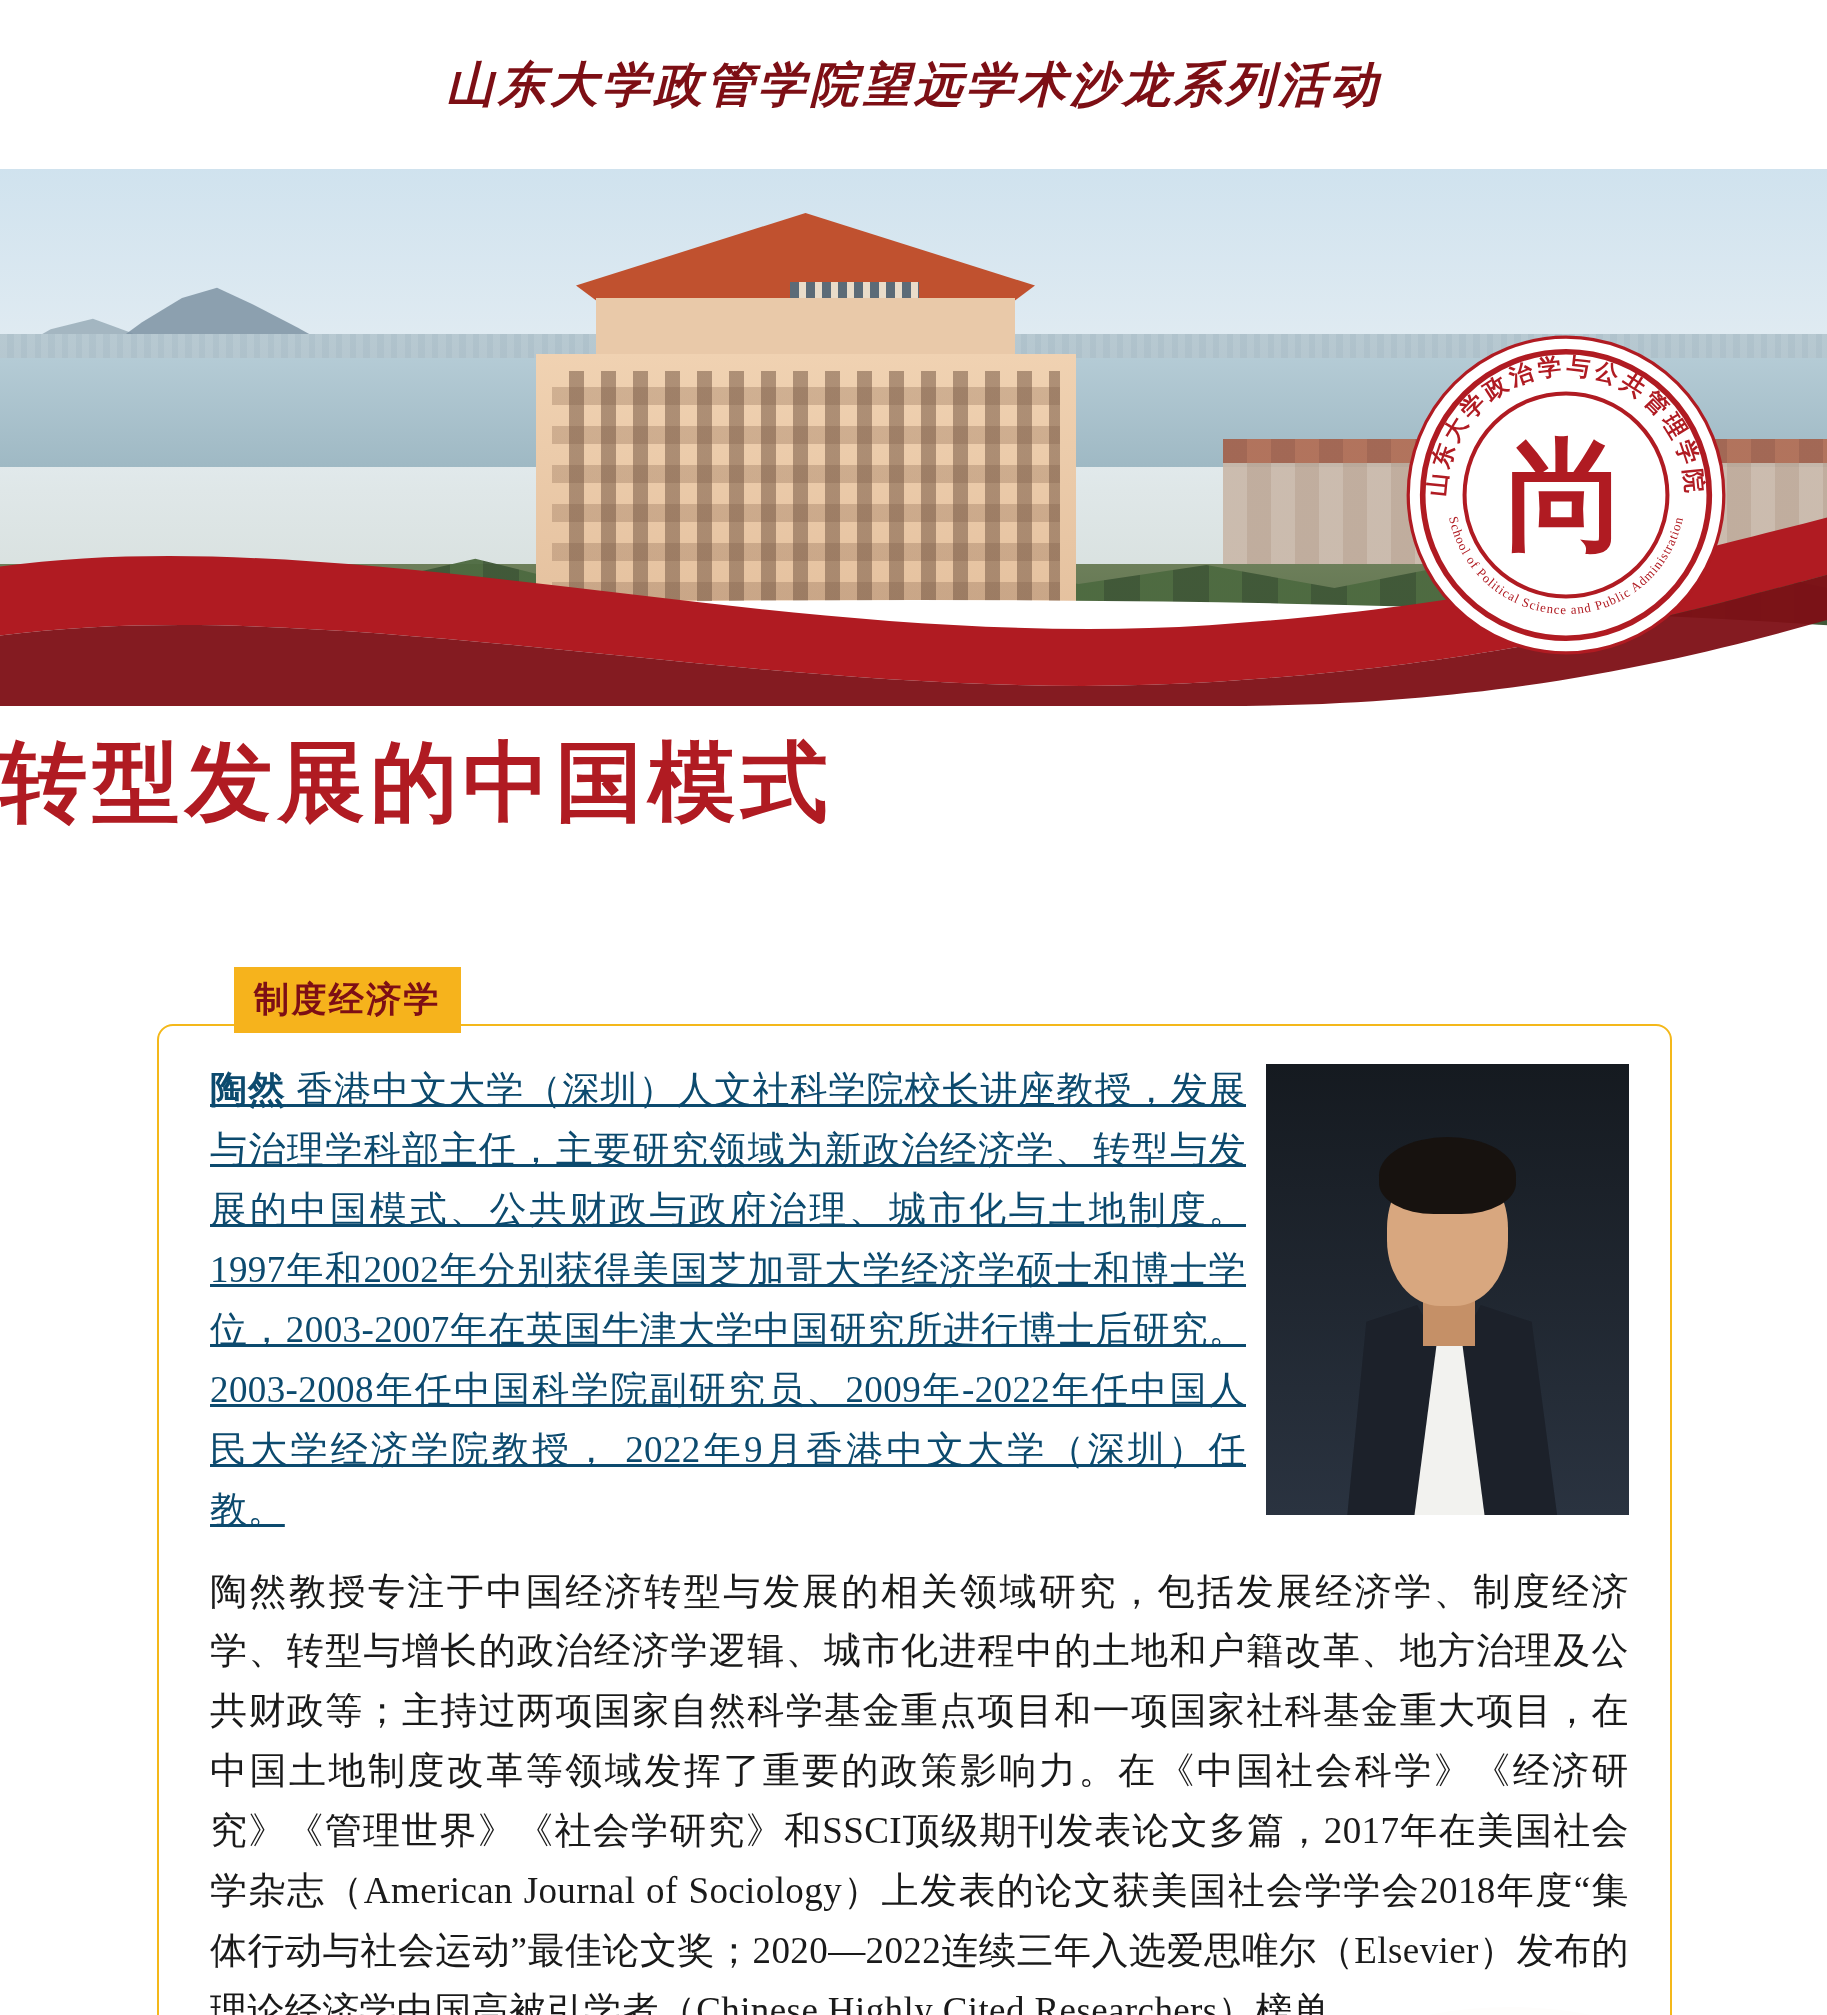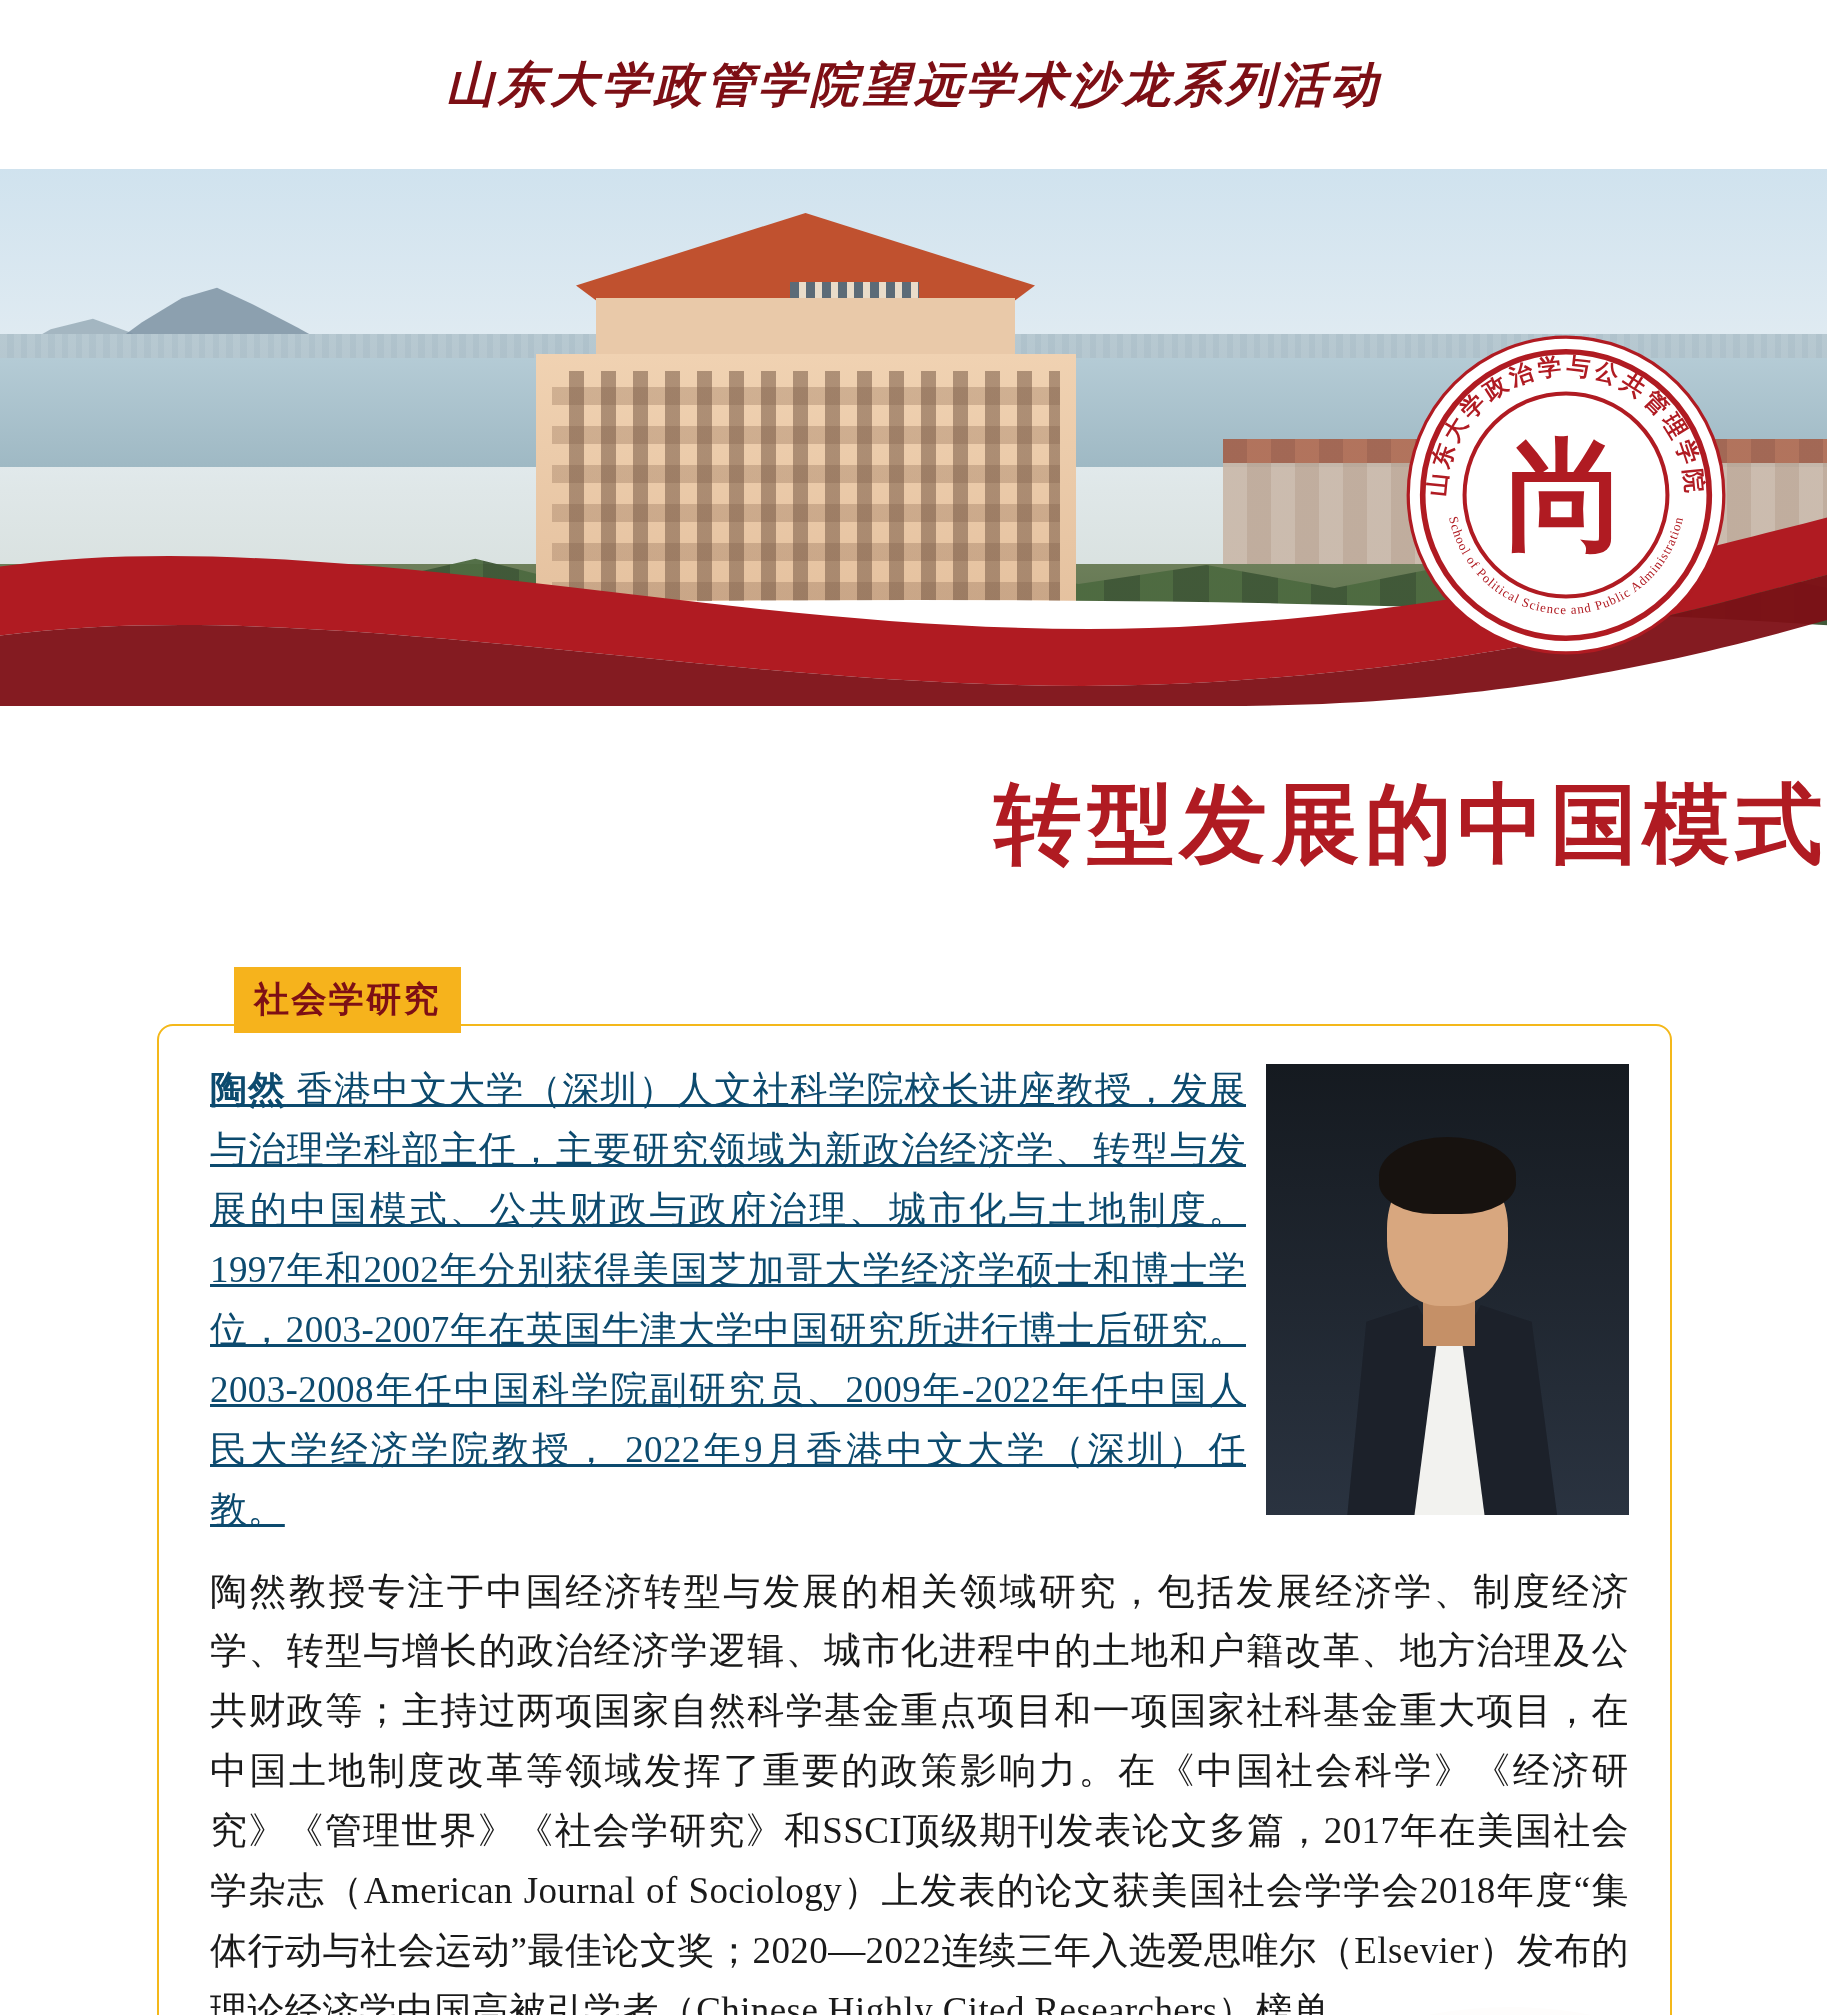--- a/index.html
+++ b/index.html
@@ -172,22 +172,22 @@
   .seal {
     position: absolute;
     top: 334px; right: 101px;
     width: 322px; height: 322px;
     z-index: 5;
   }
 
   
   .main-title {
     position: absolute;
-    top: 766px; left: 0; width: 100%;
-    text-align: right;
+    top: 724px; left: 0; width: 100%;
+    text-align: left;
     font-family: "Liberation Serif", serif;
     font-weight: bold;
     font-size: 87px;
     letter-spacing: 5.6px;
     color: #b01b22;
     z-index: 6;
   }
 
   
   .watermark {
@@ -335,21 +335,21 @@
       <textPath href="#sealArcEn" startOffset="50%" text-anchor="middle">School of Political Science and Public Administration</textPath>
     </text>
     <text x="200" y="252" text-anchor="middle" font-family="Liberation Serif, serif" font-size="150" font-weight="bold" fill="#b01b22">尚</text>
   </svg>
 
   <div class="watermark"></div>
 
   <div class="main-title">转型发展的中国模式</div>
 
   <div class="guest-card"></div>
-  <div class="guest-tag">社会学研究</div>
+  <div class="guest-tag">制度经济学</div>
 
   <div class="guest-body">
     <div class="portrait">
       <div class="p-suit"></div>
       <div class="p-shirt"></div>
       <div class="p-neck"></div>
       <div class="p-face"></div>
       <div class="p-hair"></div>
     </div>
     <div class="bio-p1">

